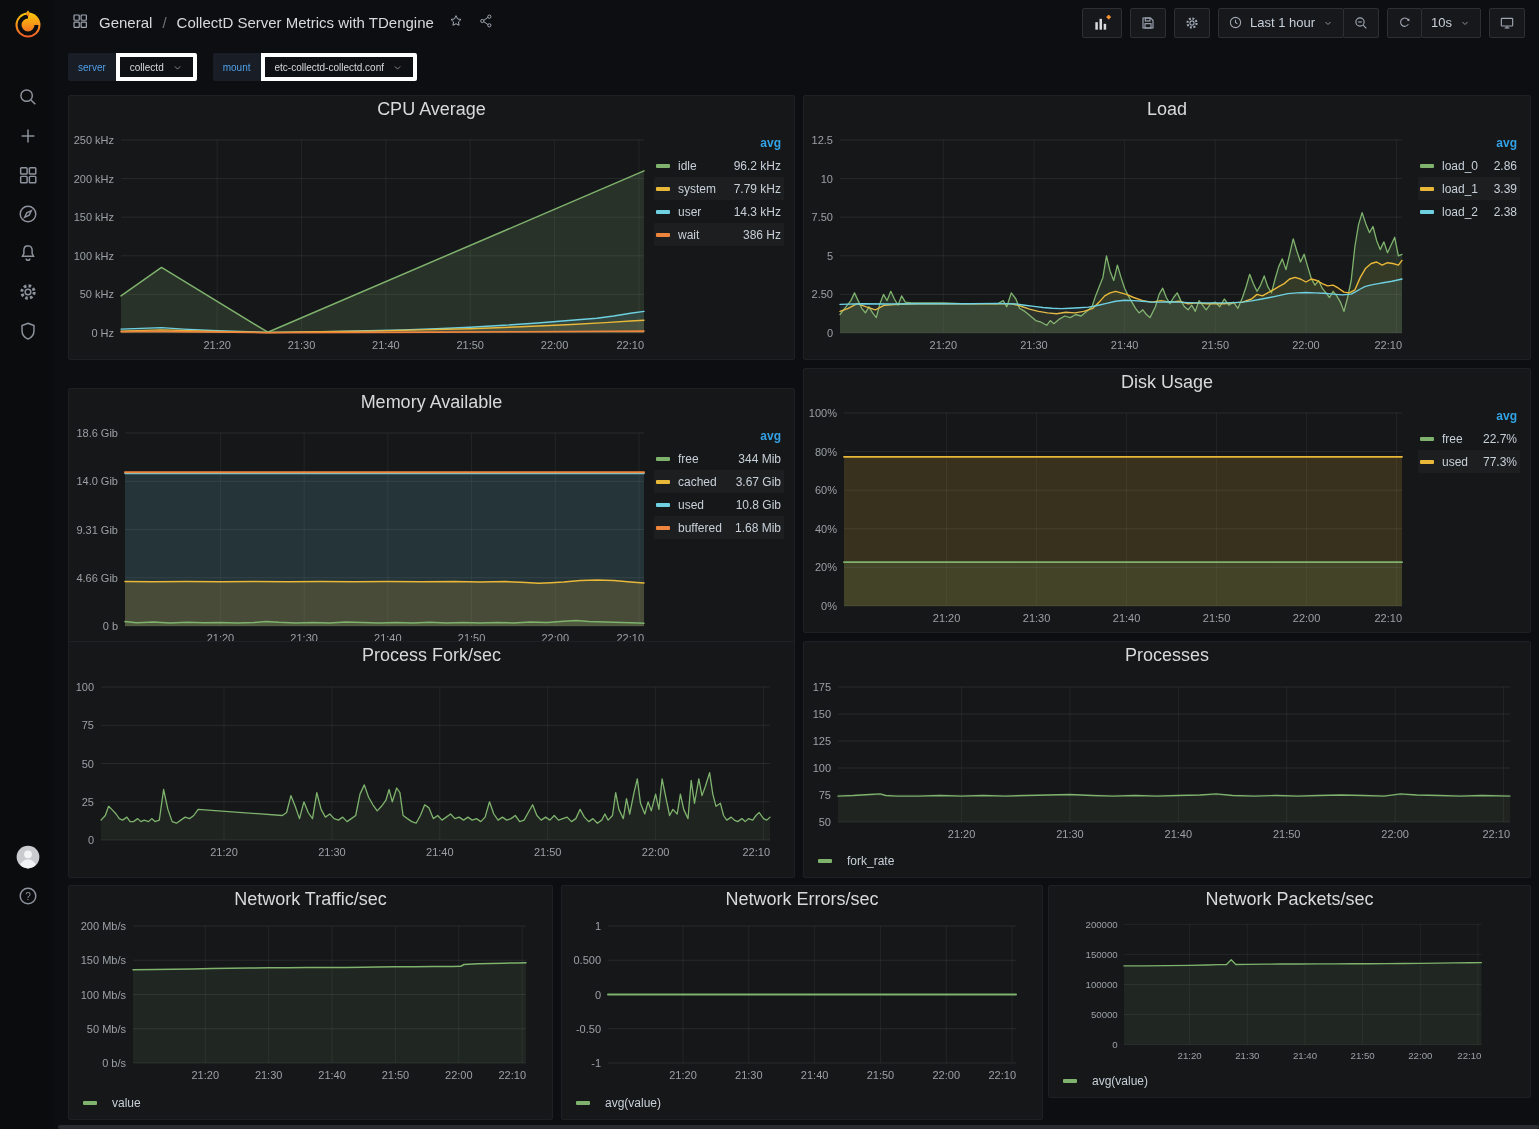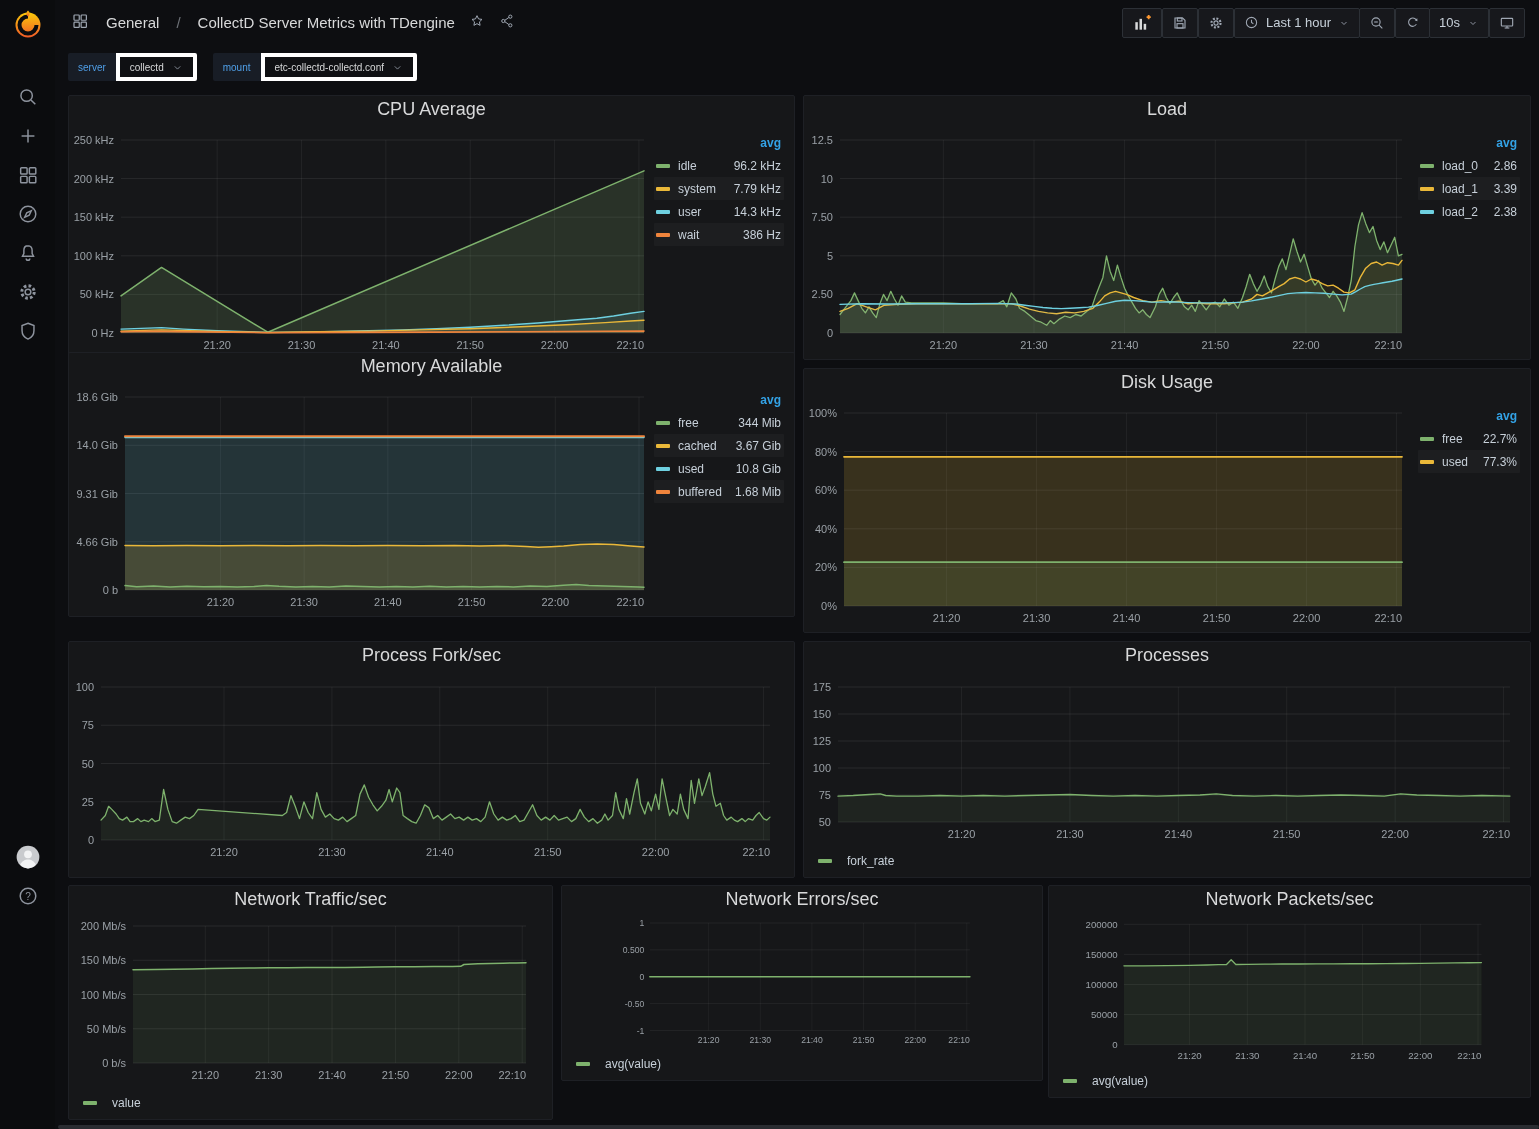--- a/index.html
+++ b/index.html
@@ -11,26 +11,26 @@
     display:flex; flex-direction:column; align-items:center; z-index:5; }
   .logo { margin-top:6px; width:36px; height:36px; display:flex; align-items:center; justify-content:center; cursor:pointer; }
   .side-icons { margin-top:44px; display:flex; flex-direction:column; align-items:center; gap:17px; }
   .side-btn { width:34px; height:22px; display:flex; align-items:center; justify-content:center; cursor:pointer; }
   .side-btn svg { stroke:#8e949e; fill:none; stroke-width:1.6; }
   .side-bottom { margin-top:auto; padding-bottom:222px; display:flex; flex-direction:column; align-items:center; gap:17px; }
 
   
   .navbar { position:absolute; left:55px; top:0; width:1484px; height:45px;
     display:flex; align-items:center; padding:0 14px 0 16px; background:#0d0e11; }
-  .crumb { display:flex; align-items:center; gap:17px; font-size:15px; color:#d8d9da; }
+  .crumb { display:flex; align-items:center; gap:10px; font-size:15px; color:#d8d9da; }
   .crumb .sep { color:#6e7278; }
   .crumb-icon svg { stroke:#9fa7b3; fill:none; stroke-width:1.6; }
   .title-icons { display:flex; align-items:center; gap:14px; margin-left:14px; }
   .title-icons svg { stroke:#9fa7b3; fill:none; stroke-width:1.5; cursor:pointer; }
-  .nav-right { margin-left:auto; display:flex; align-items:flex-start; }
+  .nav-right { margin-left:auto; display:flex; align-items:flex-start; gap:8px; }
   .tb-btn { height:30px; border:1px solid #2c3036; background:#17181c; border-radius:2px;
     display:flex; align-items:center; gap:7px; padding:0 9px; color:#c7d0d9; font-size:13px; cursor:pointer; white-space:nowrap; }
   .tb-btn svg { stroke:#9fa7b3; fill:none; stroke-width:1.7; }
   .tb-group { display:flex; }
   .tb-group .tb-btn + .tb-btn { margin-left:-1px; }
 
   
   .submenu { position:absolute; left:55px; top:45px; width:1484px; height:44px;
     display:flex; align-items:center; gap:16px; padding-left:13px; }
   .var-group { display:flex; height:28px; font-size:10px; }
@@ -375,21 +375,21 @@
         </div>
         <div class="lg-row">
           <span class="sw" style="background: rgb(110, 208, 224);"></span>
           <span class="lg-name">load_2</span>
           <span class="lg-val">2.38</span>
         </div>
       </div>
   </div>
 </section>
 
-<section class="panel" style="left:68px;top:352px;width:727px;height:265px">
+<section class="panel" style="left:68px;top:388px;width:727px;height:265px">
   <div class="panel-title">Memory Available</div>
   <div class="panel-body">
     <svg class="chart" viewBox="0 0 585 237">
         <g>
           <line x1="151.42903225806452" y1="18" x2="151.42903225806452" y2="211" stroke="rgba(255,255,255,0.06)"></line>
           <line x1="235.13870967741934" y1="18" x2="235.13870967741934" y2="211" stroke="rgba(255,255,255,0.06)"></line>
           <line x1="318.8483870967742" y1="18" x2="318.8483870967742" y2="211" stroke="rgba(255,255,255,0.06)"></line>
           <line x1="402.5580645161291" y1="18" x2="402.5580645161291" y2="211" stroke="rgba(255,255,255,0.06)"></line>
           <line x1="486.2677419354839" y1="18" x2="486.2677419354839" y2="211" stroke="rgba(255,255,255,0.06)"></line>
           <line x1="569.9774193548387" y1="18" x2="569.9774193548387" y2="211" stroke="rgba(255,255,255,0.06)"></line>
@@ -614,21 +614,21 @@
       </svg>
   </div>
   <div class="legend-bottom">
       <div class="lg-b">
         <span class="sw" style="background: rgb(126, 178, 109);"></span>
         <span>value</span>
       </div>
     </div>
 </section>
 
-<section class="panel" style="left:561px;top:885px;width:482px;height:196px">
+<section class="panel" style="left:561px;top:885px;width:482px;height:235px">
   <div class="panel-title">Network Errors/sec</div>
   <div class="panel-body">
     <svg class="chart" viewBox="0 0 480 181">
         <g>
           <line x1="121.01935483870969" y1="14" x2="121.01935483870969" y2="151" stroke="rgba(255,255,255,0.06)"></line>
           <line x1="186.8258064516129" y1="14" x2="186.8258064516129" y2="151" stroke="rgba(255,255,255,0.06)"></line>
           <line x1="252.63225806451612" y1="14" x2="252.63225806451612" y2="151" stroke="rgba(255,255,255,0.06)"></line>
           <line x1="318.4387096774194" y1="14" x2="318.4387096774194" y2="151" stroke="rgba(255,255,255,0.06)"></line>
           <line x1="384.2451612903226" y1="14" x2="384.2451612903226" y2="151" stroke="rgba(255,255,255,0.06)"></line>
           <line x1="450.0516129032259" y1="14" x2="450.0516129032259" y2="151" stroke="rgba(255,255,255,0.06)"></line>

